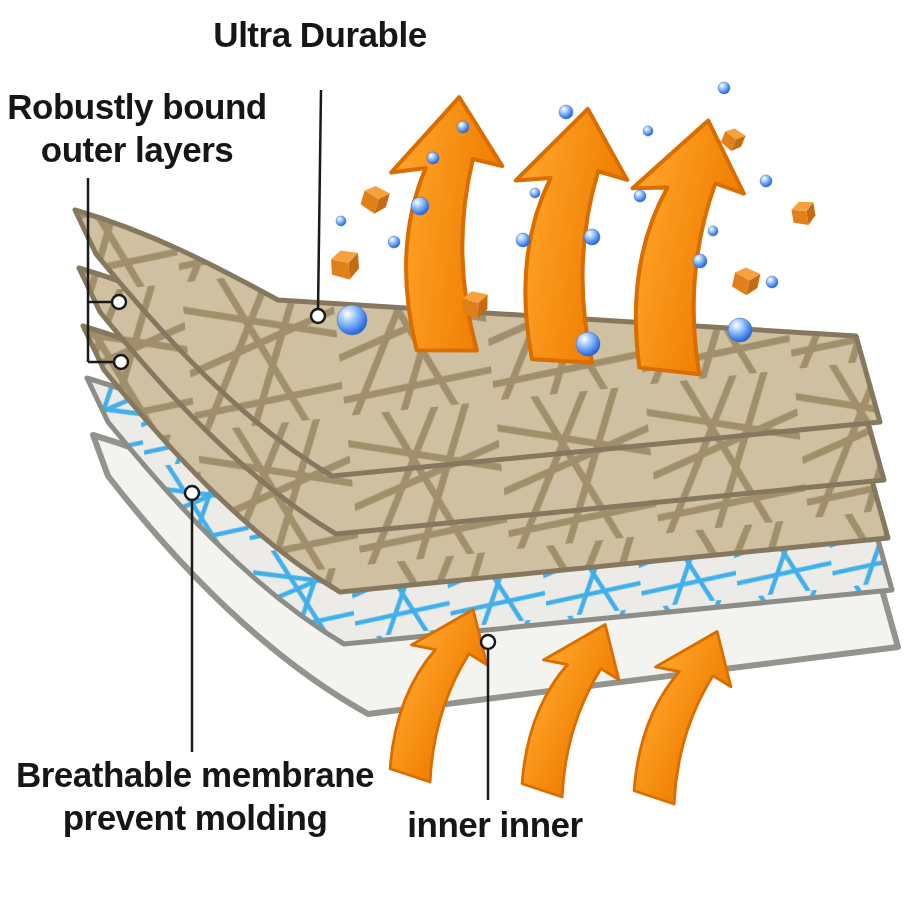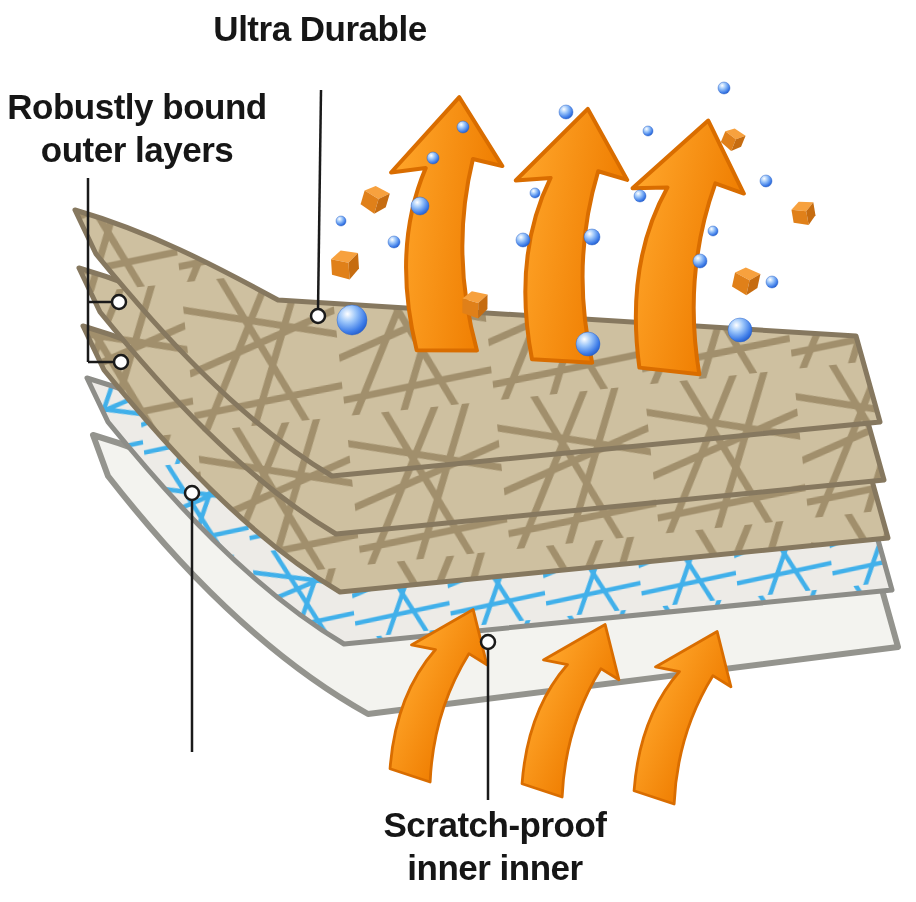--- a/index.html
+++ b/index.html
@@ -6,21 +6,21 @@
   .stage{
     position:relative;width:916px;height:902px;background:#ffffff;overflow:hidden;
     font-family:"Liberation Sans", sans-serif;
   }
   .stage svg{position:absolute;left:0;top:0;}
   .label{
     position:absolute;font-weight:800;color:var(--label_text,#161616);
     text-align:center;line-height:1.22;letter-spacing:-0.5px;
   }
   .label .ln{display:block;}
-  #label-outer{left:170px;top:8px;width:300px;font-size:35px;}
+  #label-outer{left:170px;top:14px;width:300px;font-size:35px;}
   #label-bound{left:-8px;top:86px;width:290px;font-size:35px;}
   #label-membrane{left:0px;top:754px;width:390px;font-size:35px;}
   #label-inner{left:345px;top:804px;width:300px;font-size:35px;}
 
   .tan-sheet{fill:url(#tanPattern);stroke:var(--sheet_edge,#86785f);stroke-width:5;stroke-linejoin:round;}
   .blue-sheet{fill:url(#bluePattern);stroke:var(--membrane_edge,#8d8d88);stroke-width:5;stroke-linejoin:round;}
   .white-sheet{fill:var(--inner_white,#f3f3ef);stroke:var(--inner_edge,#94948e);stroke-width:6;stroke-linejoin:round;}
   .tan-base{fill:var(--fabric_tan,#cec0a0);}
   .tan-lines{stroke:var(--fabric_line,#9c8a66);fill:none;opacity:.9;}
   .blue-base{fill:var(--membrane_base,#edebe7);}
@@ -146,18 +146,21 @@
     </g>
   </svg>
 
   <div class="label" id="label-outer">
     <span class="ln">Ultra Durable</span>
   </div>
   <div class="label" id="label-bound">
     <span class="ln">Robustly bound</span>
     <span class="ln">outer layers</span>
   </div>
+  <div class="label" id="label-membrane">
+    <span class="ln">Breathable membrane</span>
+    <span class="ln">prevent molding</span>
+  </div>
   <div class="label" id="label-inner">
-    <span class="ln">Scratch-proof</span>
     <span class="ln">inner inner</span>
   </div>
 
 </div>
 
 </body></html>

